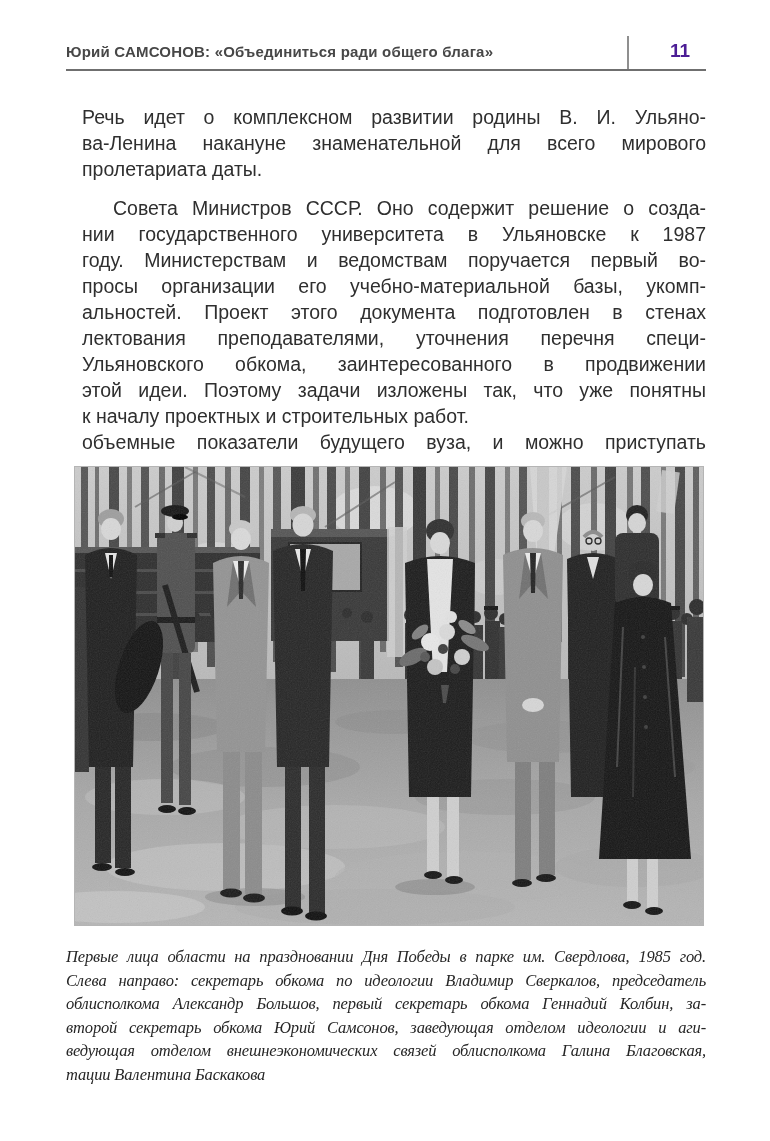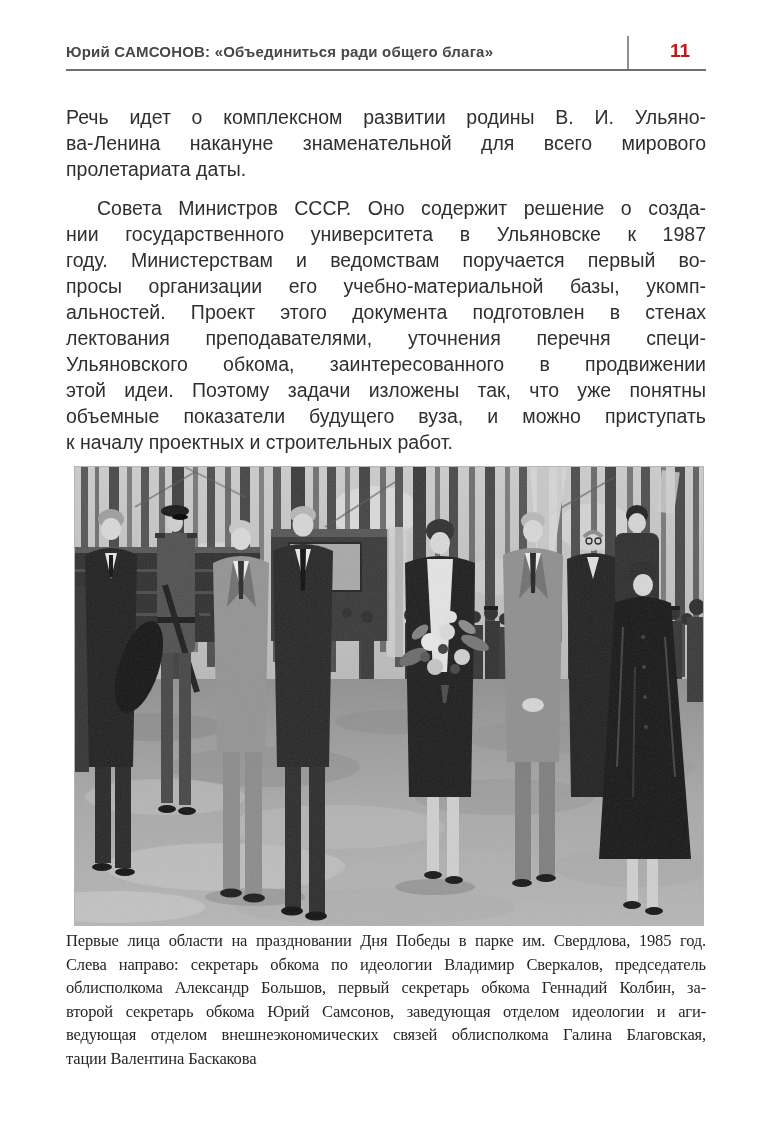--- a/index.html
+++ b/index.html
@@ -13,33 +13,33 @@
     margin:0 auto;position:relative;overflow:hidden;
     font-family:"Liberation Sans",sans-serif;color:var(--text);
     padding:27px 64px 0 66px;
   }
   
   .hdr{display:flex;align-items:stretch;height:44px;border-bottom:2px solid var(--rule);gap:25px;}
   .h-title{flex:1;align-self:flex-end;padding-bottom:9px;font-size:15px;font-weight:bold;
            color:var(--header-text);letter-spacing:.2px;}
   .h-div{width:2px;background:#8f8f8f;height:33px;align-self:flex-end;}
   .h-num{width:52px;text-align:center;align-self:flex-end;padding-bottom:7px;
-         font-size:19px;font-weight:bold;color:#b91c1c;}
+         font-size:19px;font-weight:bold;color:#4c1d95;}
   
   .bodytext{margin-top:33px;width:640px;}
   .bline{font-size:19.5px;line-height:26px;color:var(--text);
-         text-align:justify;text-align-last:justify;}
+         text-align:justify;text-align-last:justify;margin-left:16px;}
   .bline.last{text-align-last:left;}
   .para2{margin-top:13px;}
   .para2 .bline:first-child{text-indent:31px;}
   
   figure.photo{width:628px;margin:12px 0 0 9px;}
   figure.photo svg{display:block;outline:1px solid #b5b5b5;}
   
-  .caption{margin-top:4px;width:640px;font-family:"Liberation Serif",serif;}
+  .caption{margin-top:20px;width:640px;font-family:"Liberation Serif",serif;font-style:italic;}
   .cline{font-size:16.5px;line-height:23.5px;letter-spacing:-0.15px;color:var(--caption-text);
          text-align:justify;text-align-last:justify;}
   .cline.last{text-align-last:left;}
 </style>
 </head>
 <body>
 
 <div class="page">
 
   <header class="hdr">
@@ -56,22 +56,22 @@
       </div>
     <div class="para para2">
         <div class="bline">Совета Министров СССР. Оно содержит решение о созда-</div>
         <div class="bline">нии государственного университета в Ульяновске к 1987</div>
         <div class="bline">году. Министерствам и ведомствам поручается первый во-</div>
         <div class="bline">просы организации его учебно-материальной базы, укомп-</div>
         <div class="bline">альностей. Проект этого документа подготовлен в стенах</div>
         <div class="bline">лектования преподавателями, уточнения перечня специ-</div>
         <div class="bline">Ульяновского обкома, заинтересованного в продвижении</div>
         <div class="bline">этой идеи. Поэтому задачи изложены так, что уже понятны</div>
+        <div class="bline last">к началу проектных и строительных работ.</div>
         <div class="bline">объемные показатели будущего вуза, и можно приступать</div>
-        <div class="bline last">к началу проектных и строительных работ.</div>
       </div>
   </main>
 
   <figure class="photo" role="img" aria-label="Черно-белая фотография: группа руководителей области идет по мокрой аллее парка среди голых деревьев; слева солдат в фуражке, в центре женщина с букетом цветов, справа женщина в темном плаще; позади грузовик и толпа">
     <svg width="628" height="458" viewBox="0 0 628 458" xmlns="http://www.w3.org/2000/svg">
       <defs>
         <linearGradient id="gsky" x1="0" y1="0" x2="0" y2="1">
           <stop offset="0" stop-color="#cccccc"></stop>
             <stop offset="1" stop-color="#b9b9b9"></stop>
         </linearGradient>

